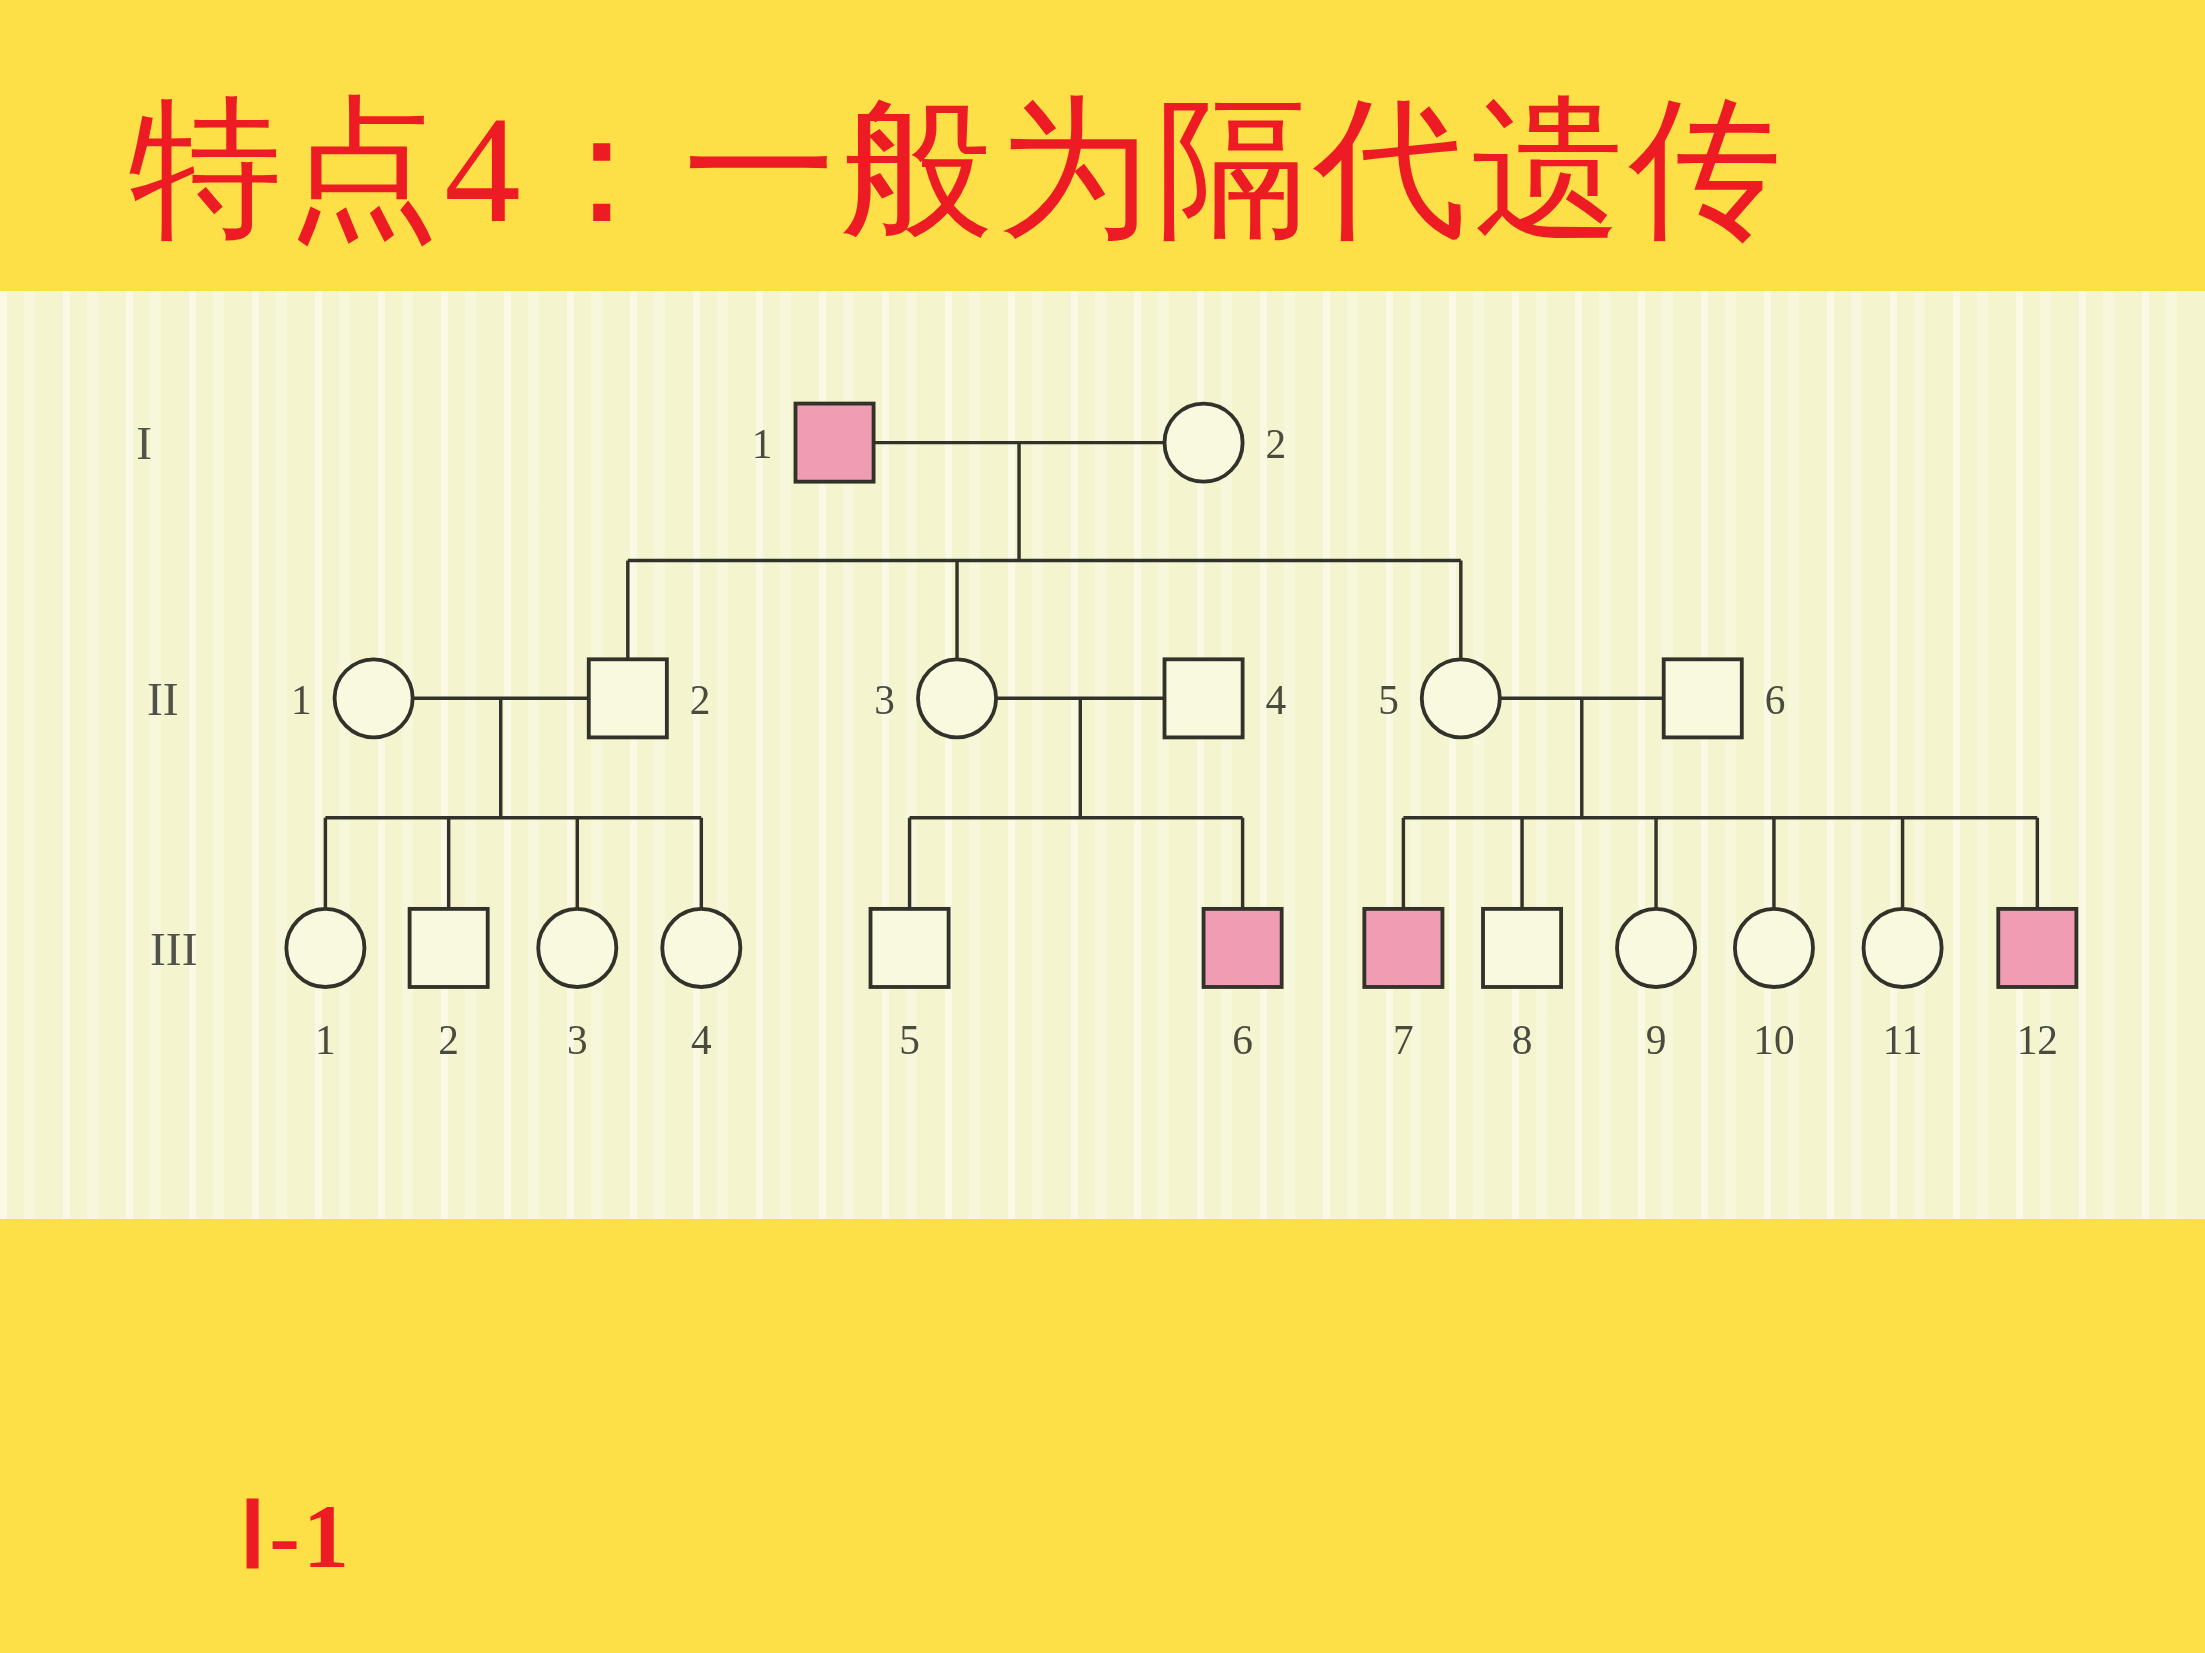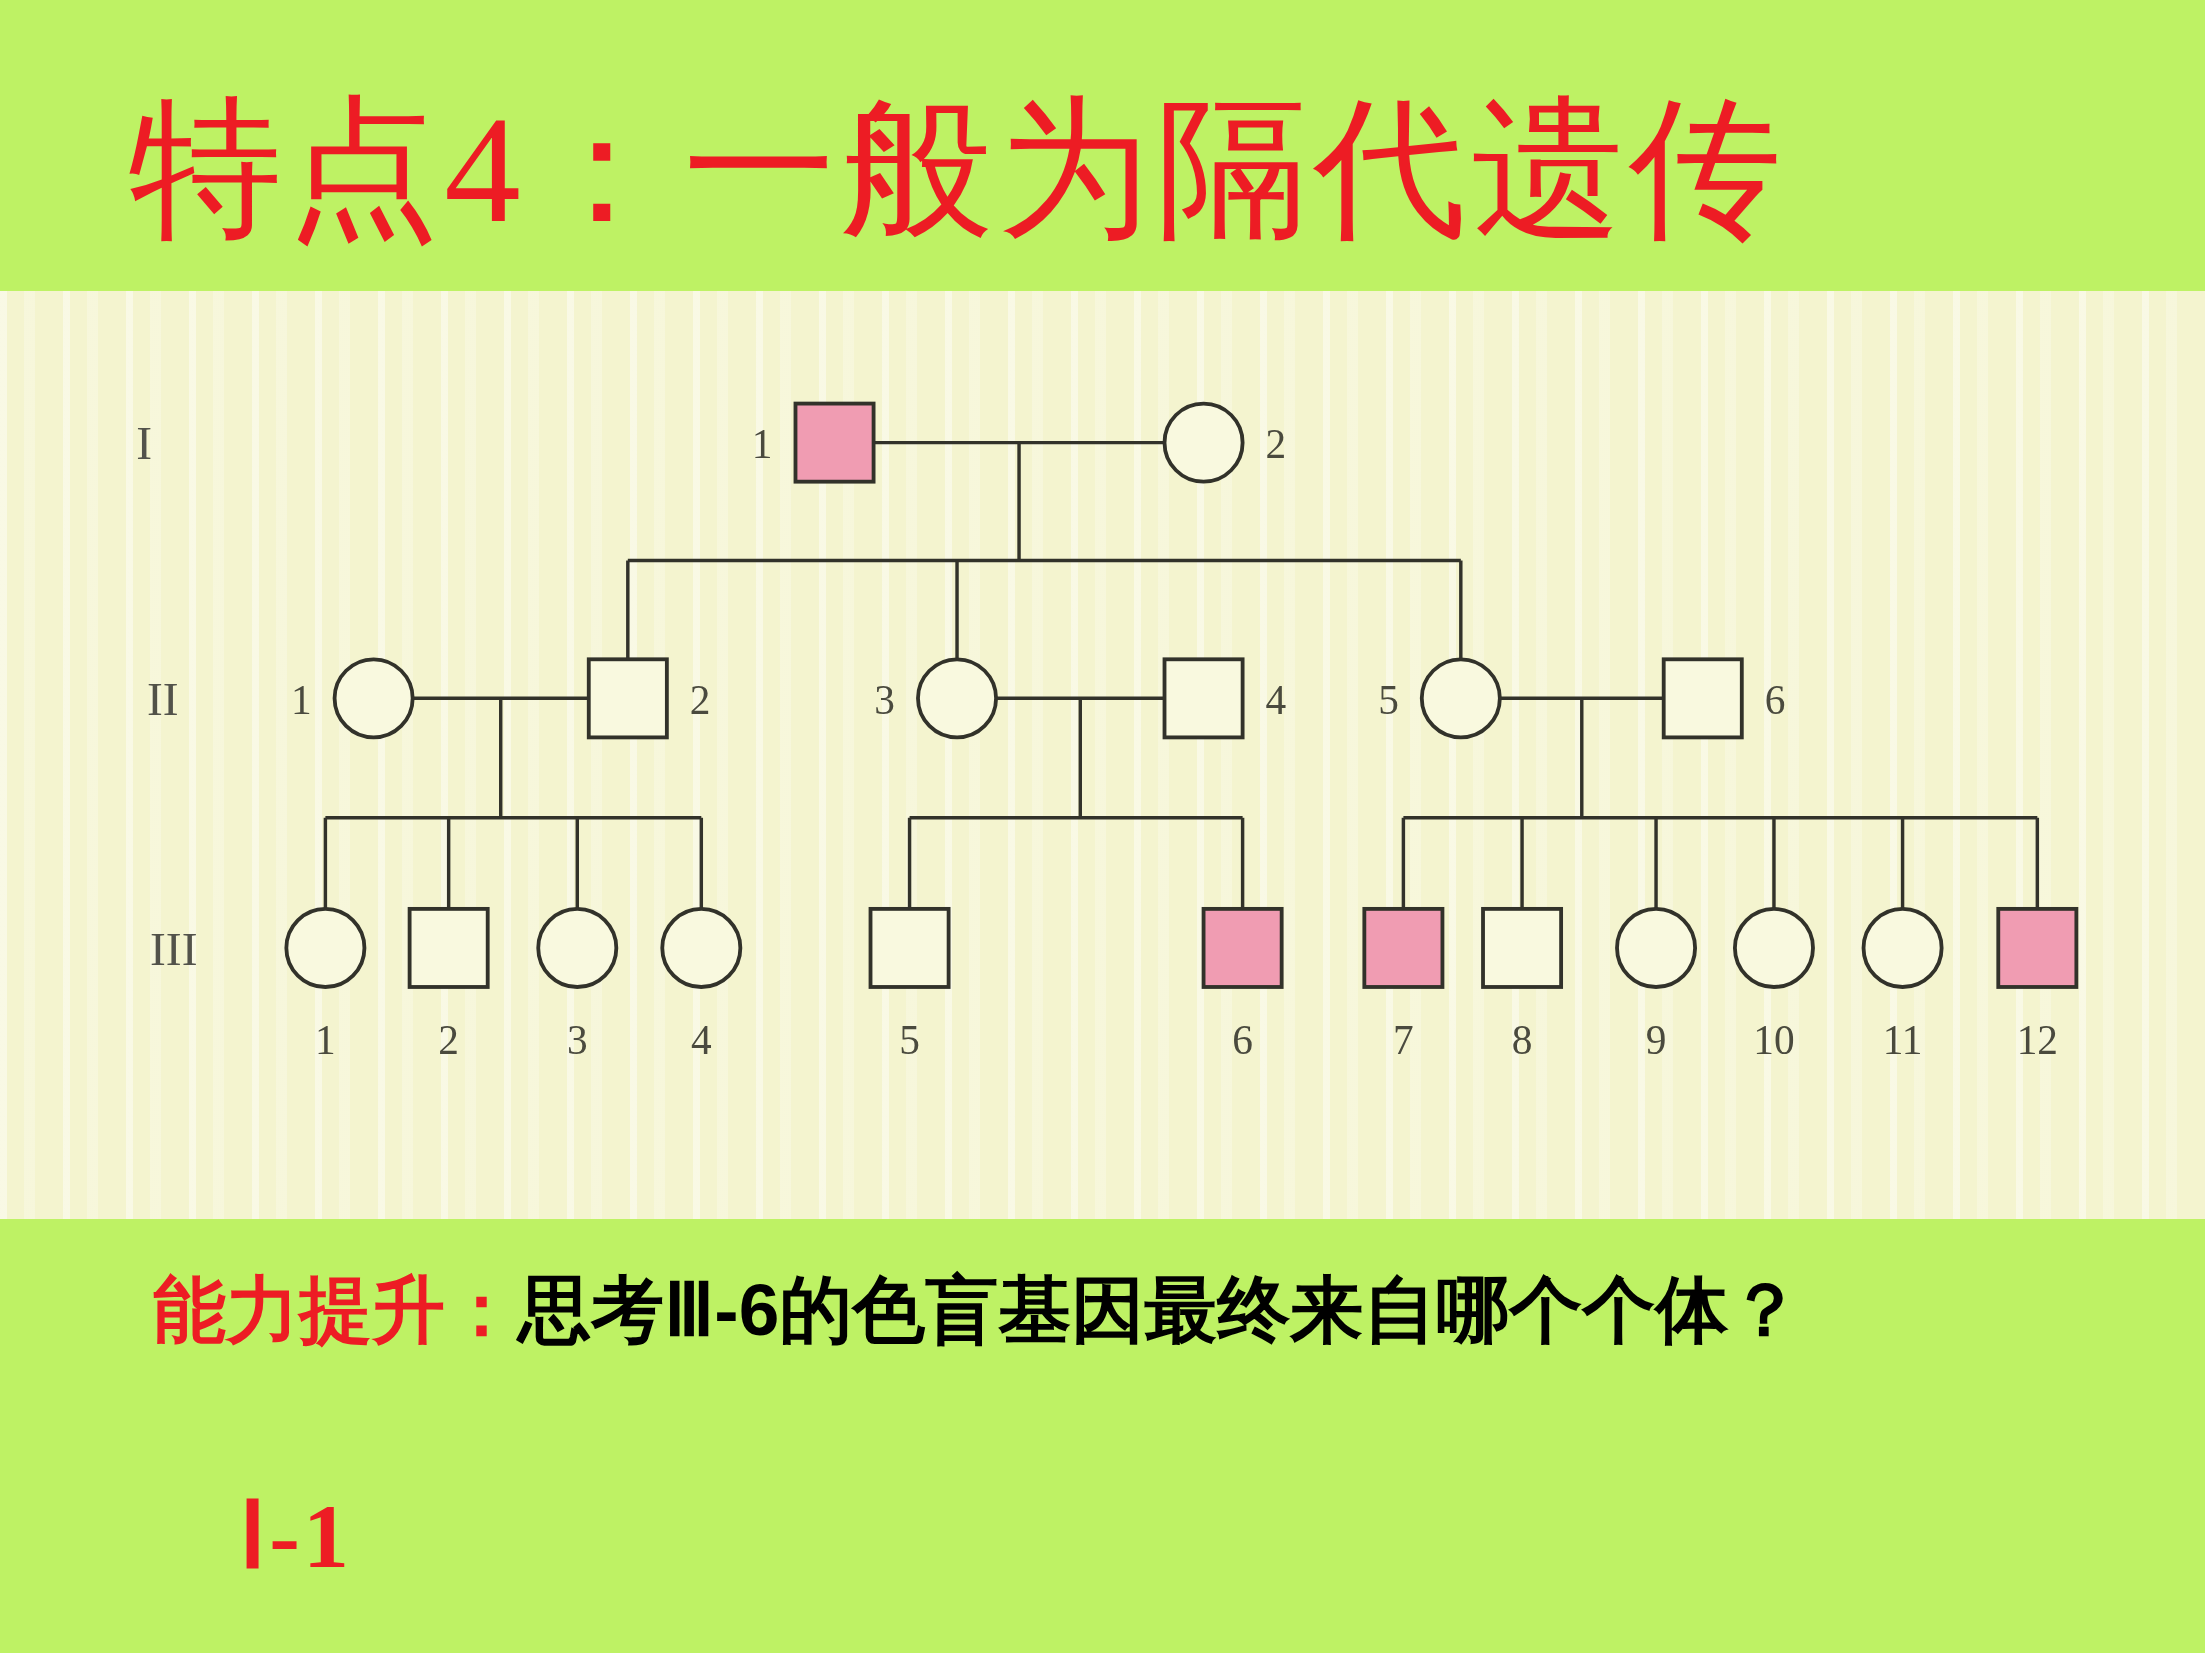--- a/index.html
+++ b/index.html
@@ -4,21 +4,21 @@
 <style>
   * { margin: 0; padding: 0; box-sizing: border-box; }
   html, body {
     width: 2205px; height: 1654px;
     background: #ffffff;
     font-family: "Liberation Sans", sans-serif;
   }
   .slide {
     position: relative;
     width: 2205px; height: 1654px;
-    background: #bef264;
+    background: #fde047;
     overflow: hidden;
   }
   .title {
     position: absolute;
     left: 129px; top: 90px;
     font-family: "Liberation Serif", serif;
     font-weight: 500;
     font-size: 153px;
     line-height: 1.05;
     color: var(--accent-red, #ed1c24);
@@ -142,20 +142,17 @@
         <circle cx="2485" cy="858" r="51" fill="#f9f9df" stroke="#32322a" stroke-width="5"></circle>
         <text x="2485" y="997" text-anchor="middle" class="num-label">11</text>
         <rect x="2610" y="807" width="102" height="102" fill="#f09cb2" stroke="#32322a" stroke-width="5"></rect>
         <text x="2661" y="997" text-anchor="middle" class="num-label">12</text>
         <text x="178" y="220" text-anchor="start" class="num-label gen-label">I</text>
         <text x="192" y="554" text-anchor="start" class="num-label gen-label">II</text>
         <text x="196" y="880" text-anchor="start" class="num-label gen-label">III</text>
       </svg>
   </div>
 
-  <p class="question">
-    <span class="q-lead">能力提升：</span><span class="q-body">思考Ⅲ-6的色盲基因最终来自哪个个体？</span>
-  </p>
 
   <div class="answer">Ⅰ-1</div>
 
 </div>
 
 
 </body></html>

